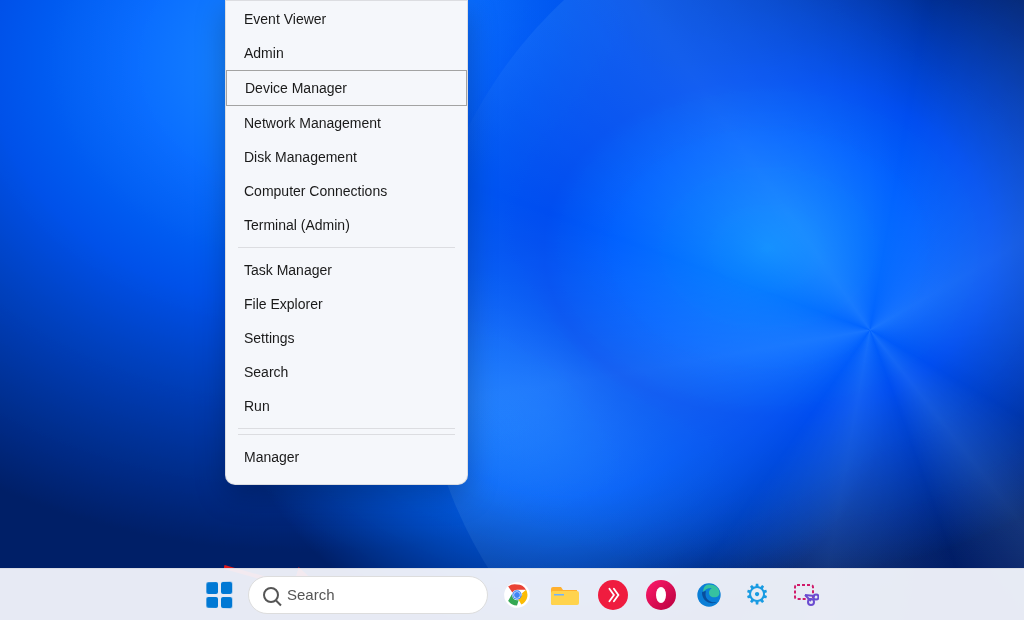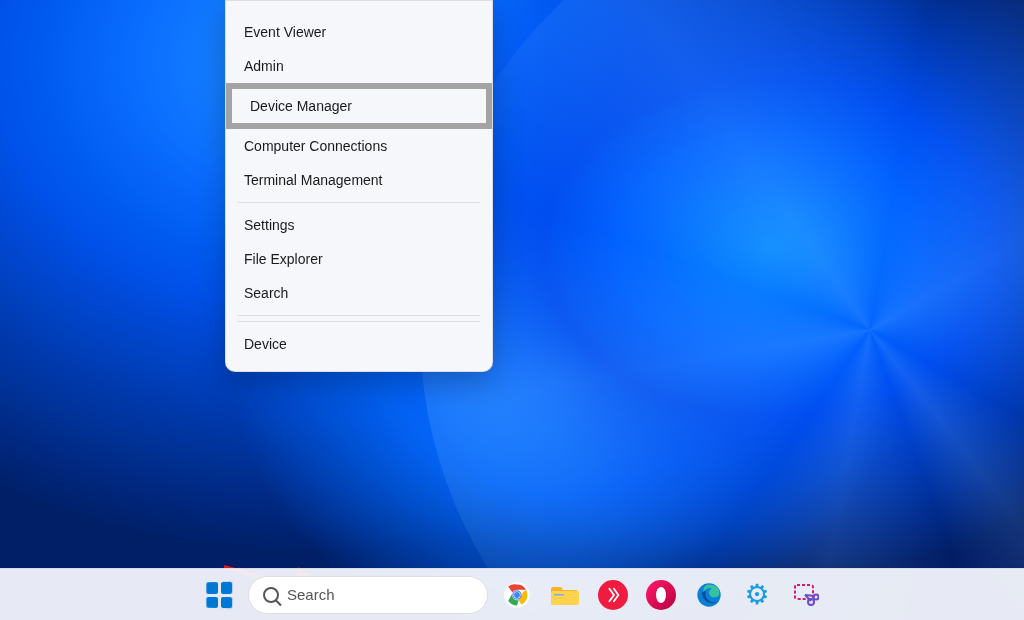--- a/index.html
+++ b/index.html
@@ -70,39 +70,39 @@
       transform: perspective(60px) rotateY(-6deg);
     }
     .start-icon span{background:#0078d4;border-radius:2px;}
     
     .app-icon {width:30px;height:30px;border-radius:50%;display:flex;align-items:center;justify-content:center;font-size:15px;color:#fff;}
     
     .context-menu {
       position: absolute;
       left: 225px;
       top: 0;
-      width: 268px;
+      width: 243px;
       background: #f5f7fb;
       border: 1px solid rgba(0,0,0,.10);
       border-bottom-left-radius: 10px;
       border-bottom-right-radius: 10px;
       box-shadow: 0 10px 30px rgba(0,0,0,.25);
-      padding: 14px 0 10px;
+      padding: 1px 0 10px;
       font-size: 14px;
       color: #1a1a1a;
     }
     .menu-item {
       padding: 9px 18px;
       display:flex; align-items:center; justify-content:space-between;
       cursor: default;
     }
     .menu-sep { height:1px; background: rgba(0,0,0,.10); margin:5px 12px; }
     .menu-item .chevron { font-size:12px;color:#666;font-family:Consolas,monospace; }
     .highlight-box {
-      border: 6px solid #a3a3a3;
+      border: 1px solid #a3a3a3;
     }
     
     .annot-arrow {
       position:absolute;
       left:224px; bottom:18px;
       width:110px; height:40px;
       pointer-events:none;
     }
   </style>
 </head>
@@ -115,39 +115,51 @@
     <div class="menu-item">
       <span>Event Viewer</span>
     </div>
     <div class="menu-item">
       <span>Admin</span>
     </div>
     <div class="menu-item highlight-box">
       <span>Device Manager</span>
     </div>
     <div class="menu-item">
+      <span>Network Management</span>
+    </div>
+    <div class="menu-item">
+      <span>Disk Management</span>
+    </div>
+    <div class="menu-item">
       <span>Computer Connections</span>
     </div>
     <div class="menu-item">
-      <span>Terminal Management</span>
+      <span>Terminal (Admin)</span>
     </div>
     <div class="menu-sep"></div>
     <div class="menu-item">
+      <span>Task Manager</span>
+    </div>
+    <div class="menu-item">
+      <span>File Explorer</span>
+    </div>
+    <div class="menu-item">
       <span>Settings</span>
     </div>
     <div class="menu-item">
-      <span>File Explorer</span>
-    </div>
-    <div class="menu-item">
       <span>Search</span>
+    </div>
+    <div class="menu-item">
+      <span>Run</span>
     </div>
     <div class="menu-sep"></div>
     <div class="menu-sep"></div>
     <div class="menu-item">
-      <span>Device</span>
+      <span>Manager</span>
     </div>
   </div>
 
 <svg class="annot-arrow" viewBox="0 0 110 40">
   <defs>
     <marker id="ah" markerWidth="10" markerHeight="10" refX="8" refY="5" orient="auto">
       <path d="M0,0 L10,5 L0,10 z" fill="#e11b1b"></path>
     </marker>
   </defs>
   <line x1="0" y1="5" x2="100" y2="33" stroke="#e11b1b" stroke-width="4" marker-end="url(#ah)"></line>

